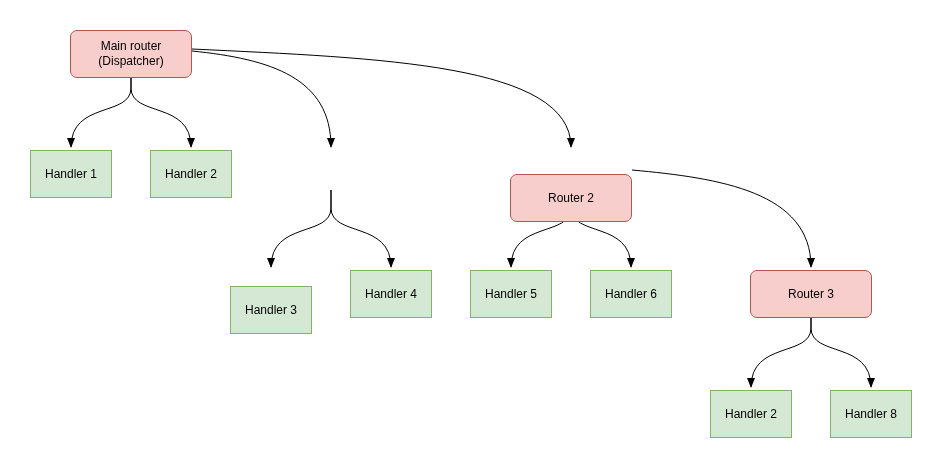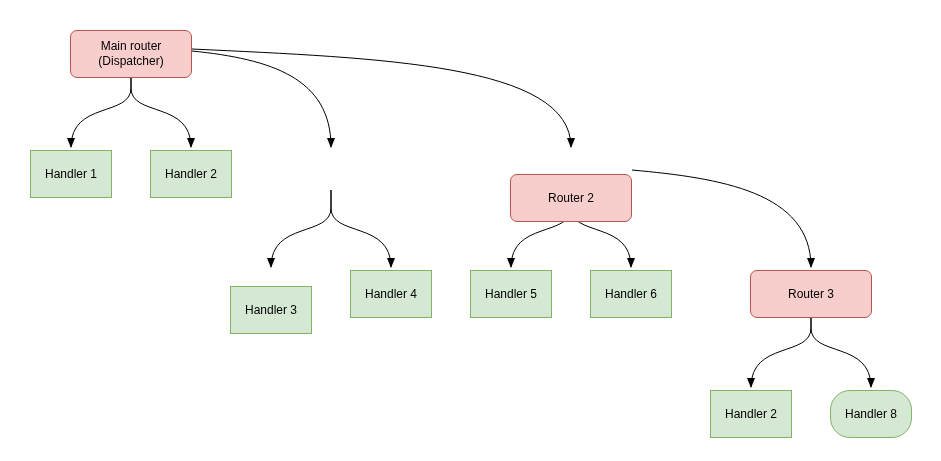--- a/index.html
+++ b/index.html
@@ -56,21 +56,21 @@
   #n-h1      { left: 30px;  top: 150px; }
   #n-h2      { left: 150px; top: 150px; }
   #n-r1      { left: 270px; top: 150px; }
   #n-r2      { left: 510px; top: 150px; margin-top: 24px; }
   #n-h3      { left: 230px; top: 270px; margin-top: 16px; }
   #n-h4      { left: 350px; top: 270px; }
   #n-h5      { left: 470px; top: 270px; }
   #n-h6      { left: 590px; top: 270px; }
   #n-r3      { left: 750px; top: 270px; }
   #n-h7      { left: 710px; top: 390px; }
-  #n-h8      { left: 830px; top: 390px; border-radius: 20px; }
+  #n-h8      { left: 830px; top: 390px; }
 </style>
 </head>
 <body>
 
 <div class="canvas">
 
   <svg class="edges" viewBox="0 0 941 461" xmlns="http://www.w3.org/2000/svg">
     <defs>
       <marker id="arrow" markerUnits="userSpaceOnUse" markerWidth="11" markerHeight="9" refX="9" refY="4" orient="auto">
         <path d="M0,0 L10,4 L0,8 Z" fill="#000000"></path>

